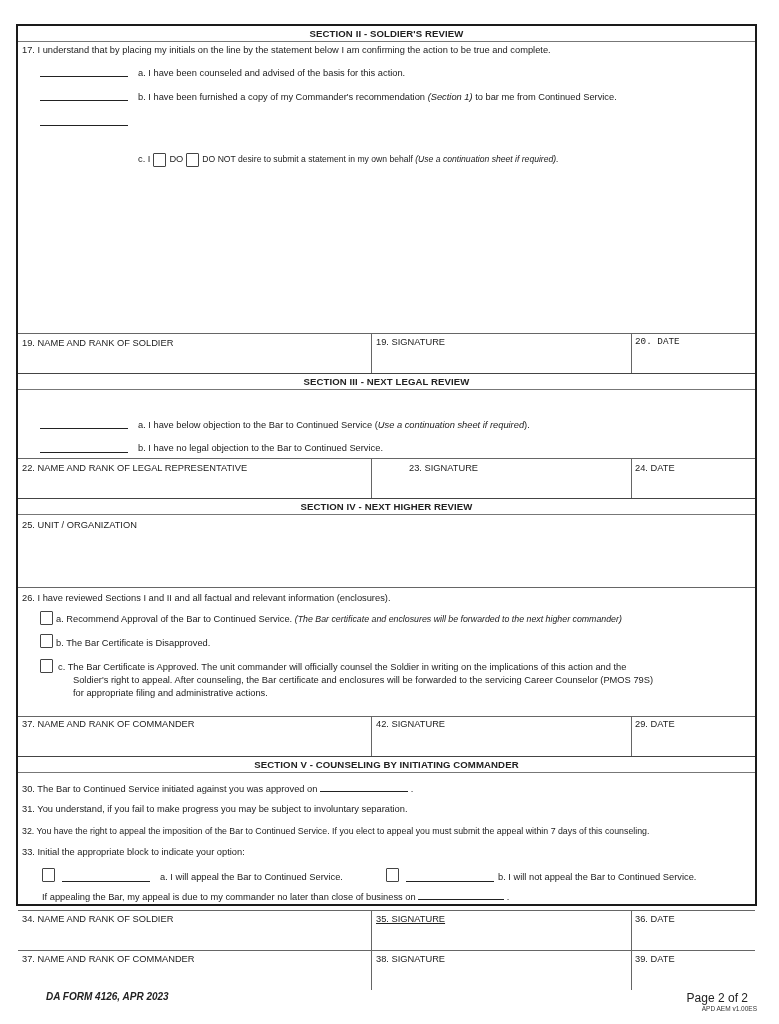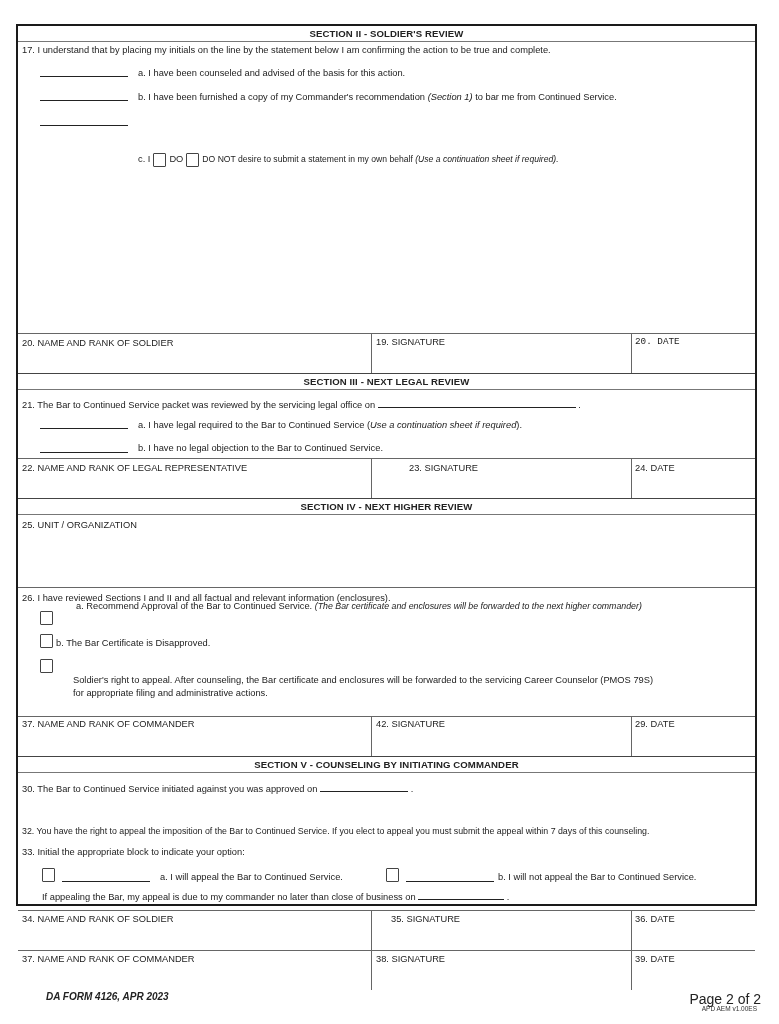--- a/index.html
+++ b/index.html
@@ -12,21 +12,21 @@
   .vline { position: absolute; border-left: 1px solid #666; }
   .txt { position: absolute; white-space: nowrap; line-height: 12px; }
   .blank { display: inline-block; border-bottom: 1px solid #222; height: 10px; vertical-align: baseline; }
   .abs-blank { position: absolute; border-bottom: 1px solid #222; height: 1px; }
   .cb { position: absolute; width: 13px; height: 14px; border: 1px solid #444; border-radius: 1px; background: #fff; }
   .cb-inline { display: inline-block; width: 13px; height: 14px; border: 1px solid #444; border-radius: 1px; vertical-align: middle; margin: 0 3px; background: #fff; }
   .it { font-style: italic; }
   .field-label { position: absolute; line-height: 12px; white-space: nowrap; }
   .field { position: absolute; }
   .footer-left { position: absolute; left: 18px; top: 991px; font-weight: bold; font-style: italic; font-size: 10px; margin-left: 28px; }
-  .footer-right { position: absolute; right: 18px; top: 991px; font-size: 14px; text-align: left; }
+  .footer-right { position: absolute; right: 31px; top: 991px; font-size: 12px; text-align: left; }
   .footer-ver { position: absolute; right: 22px; top: 1005px; font-size: 6.5px; color: #333; }
 </style>
 </head>
 <body>
 
 <div class="form">
 
   <div class="sec-head" style="top:0;">SECTION II - SOLDIER'S REVIEW</div>
 
   <div class="txt" style="left:4px; top:18px;">17. I understand that by placing my initials on the line by the statement below I am confirming the action to be true and complete.</div>
@@ -36,36 +36,35 @@
 
   <div class="abs-blank" style="left:22px; width:88px; top:74px;"></div>
   <div class="txt" style="left:120px; top:65px;"><span>b. I have been furnished a copy of my Commander's recommendation </span><span class="it">(Section 1)</span><span> to bar me from Continued Service.</span></div>
 
   <div class="abs-blank" style="left:22px; width:88px; top:99px;"></div>
   <div class="txt" style="left:120px; top:88px; line-height:16px;margin-top:37px;"><span>c. I</span><span class="cb-inline"></span><span>DO</span><span class="cb-inline"></span><span style="font-size:8.6px;">DO NOT desire to submit a statement in my own behalf </span><span class="it" style="font-size:8.6px;">(Use a continuation sheet if required).</span></div>
 
   <div class="field" style="left:4px; top:110px; width:731px; height:196px;"></div>
 
   <div class="hline" style="top:307px;"></div>
-  <div class="field-label" style="left:4px; top:311px;">20. NAME AND RANK OF SOLDIER</div>
+  <div class="field-label" style="left:4px; top:311px;">19. NAME AND RANK OF SOLDIER</div>
   <div class="vline" style="left:353px; top:307px; height:40px;"></div>
   <div class="field-label" style="left:358px; top:310px;">19. SIGNATURE</div>
   <div class="vline" style="left:613px; top:307px; height:40px;"></div>
   <div class="field-label" style="left:617px; top:310px;font-family:Liberation Mono, monospace;">20. DATE</div>
   <div class="field" style="left:0; top:322px; width:352px; height:24px;"></div>
   <div class="field" style="left:354px; top:322px; width:258px; height:24px;"></div>
   <div class="field" style="left:614px; top:322px; width:123px; height:24px;"></div>
 
   <div class="hline thick" style="top:347px;"></div>
   <div class="sec-head" style="top:348px;">SECTION III - NEXT LEGAL REVIEW</div>
 
-  <div class="txt" style="left:4px; top:372px;"><span>21. The Bar to Continued Service packet was reviewed by the servicing legal office on</span> <span class="blank" style="width:198px;"></span> <span>.</span></div>
 
   <div class="abs-blank" style="left:22px; width:88px; top:402px;"></div>
-  <div class="txt" style="left:120px; top:393px;"><span>a. I have legal required to the Bar to Continued Service (</span><span class="it">Use a continuation sheet if required</span><span>).</span></div>
+  <div class="txt" style="left:120px; top:393px;"><span>a. I have below objection to the Bar to Continued Service (</span><span class="it">Use a continuation sheet if required</span><span>).</span></div>
 
   <div class="abs-blank" style="left:22px; width:88px; top:426px;"></div>
   <div class="txt" style="left:120px; top:416px;">b. I have no legal objection to the Bar to Continued Service.</div>
 
   <div class="hline" style="top:432px;"></div>
   <div class="field-label" style="left:4px; top:436px;">22. NAME AND RANK OF LEGAL REPRESENTATIVE</div>
   <div class="vline" style="left:353px; top:432px; height:40px;"></div>
   <div class="field-label" style="left:358px; top:436px;margin-left:33px;">23. SIGNATURE</div>
   <div class="vline" style="left:613px; top:432px; height:40px;"></div>
   <div class="field-label" style="left:617px; top:436px;">24. DATE</div>
@@ -76,61 +75,63 @@
   <div class="hline thick" style="top:472px;"></div>
   <div class="sec-head" style="top:473px;">SECTION IV - NEXT HIGHER REVIEW</div>
 
   <div class="field-label" style="left:4px; top:493px;">25. UNIT / ORGANIZATION</div>
   <div class="field" style="left:0; top:505px; width:737px; height:55px;"></div>
 
   <div class="hline" style="top:561px;"></div>
   <div class="txt" style="left:4px; top:566px;">26. I have reviewed Sections I and II and all factual and relevant information (enclosures).</div>
 
   <div class="cb" style="left:22px; top:585px;"></div>
-  <div class="txt" style="left:38px; top:574px;margin-left:20px;"><span>a. Recommend Approval of the Bar to Continued Service. </span><span class="it" style="font-size:8.8px;">(The Bar certificate and enclosures will be forwarded to the next higher commander)</span></div>
+  <div class="txt" style="left:38px; top:587px;"><span>a. Recommend Approval of the Bar to Continued Service. </span><span class="it" style="font-size:8.8px;">(The Bar certificate and enclosures will be forwarded to the next higher commander)</span></div>
 
   <div class="cb" style="left:22px; top:608px;"></div>
   <div class="txt" style="left:38px; top:611px;">b. The Bar Certificate is Disapproved.</div>
 
   <div class="cb" style="left:22px; top:633px;"></div>
+  <div class="txt" style="left:40px; top:635px;">c. The Bar Certificate is Approved. The unit commander will officially counsel the Soldier in writing on the implications of this action and the</div>
   <div class="txt" style="left:55px; top:648px;">Soldier's right to appeal. After counseling, the Bar certificate and enclosures will be forwarded to the servicing Career Counselor (PMOS 79S)</div>
   <div class="txt" style="left:55px; top:661px;">for appropriate filing and administrative actions.</div>
 
   <div class="hline" style="top:690px;"></div>
   <div class="field-label" style="left:4px; top:692px;">37. NAME AND RANK OF COMMANDER</div>
   <div class="vline" style="left:353px; top:690px; height:40px;"></div>
   <div class="field-label" style="left:358px; top:692px;">42. SIGNATURE</div>
   <div class="vline" style="left:613px; top:690px; height:40px;"></div>
   <div class="field-label" style="left:617px; top:692px;">29. DATE</div>
   <div class="field" style="left:0; top:704px; width:352px; height:26px;"></div>
   <div class="field" style="left:354px; top:704px; width:258px; height:26px;"></div>
   <div class="field" style="left:614px; top:704px; width:123px; height:26px;"></div>
 
   <div class="hline thick" style="top:730px;"></div>
   <div class="sec-head" style="top:731px;">SECTION V - COUNSELING BY INITIATING COMMANDER</div>
 
   <div class="txt" style="left:4px; top:756px;"><span>30. The Bar to Continued Service initiated against you was approved on</span> <span class="blank" style="width:88px;"></span> <span>.</span></div>
 
+  <div class="txt" style="left:4px; top:777px;">31. You understand, if you fail to make progress you may be subject to involuntary separation.</div>
   <div class="txt" style="left:4px; top:799px; font-size:8.8px;">32. You have the right to appeal the imposition of the Bar to Continued Service. If you elect to appeal you must submit the appeal within 7 days of this counseling.</div>
   <div class="txt" style="left:4px; top:820px;">33. Initial the appropriate block to indicate your option:</div>
 
   <div class="cb" style="left:24px; top:842px;"></div>
   <div class="abs-blank" style="left:44px; width:88px; top:855px;"></div>
   <div class="txt" style="left:142px; top:845px;">a.  I will appeal the Bar to Continued Service.</div>
 
   <div class="cb" style="left:368px; top:842px;"></div>
   <div class="abs-blank" style="left:388px; width:88px; top:855px;"></div>
   <div class="txt" style="left:480px; top:845px;">b. I will not appeal the Bar to Continued Service.</div>
 
   <div class="txt" style="left:24px; top:864px;"><span>If appealing the Bar, my appeal is due to my commander no later than close of business on</span> <span class="blank" style="width:86px;"></span> <span>.</span></div>
 
   <div class="hline" style="top:884px;"></div>
   <div class="field-label" style="left:4px; top:887px;">34. NAME AND RANK OF SOLDIER</div>
   <div class="vline" style="left:353px; top:884px; height:80px;"></div>
-  <div class="field-label" style="left:373px; top:887px;">35. SIGNATURE</div>
+  <div class="field-label" style="left:358px; top:887px;text-decoration:underline;">35. SIGNATURE</div>
   <div class="vline" style="left:613px; top:884px; height:80px;"></div>
   <div class="field-label" style="left:617px; top:887px;">36. DATE</div>
   <div class="field" style="left:0; top:900px; width:352px; height:24px;"></div>
   <div class="field" style="left:354px; top:900px; width:258px; height:24px;"></div>
   <div class="field" style="left:614px; top:900px; width:123px; height:24px;"></div>
 
   <div class="hline" style="top:924px;"></div>
   <div class="field-label" style="left:4px; top:927px;">37. NAME AND RANK OF COMMANDER</div>
   <div class="field-label" style="left:358px; top:927px;">38. SIGNATURE</div>
   <div class="field-label" style="left:617px; top:927px;">39. DATE</div>

